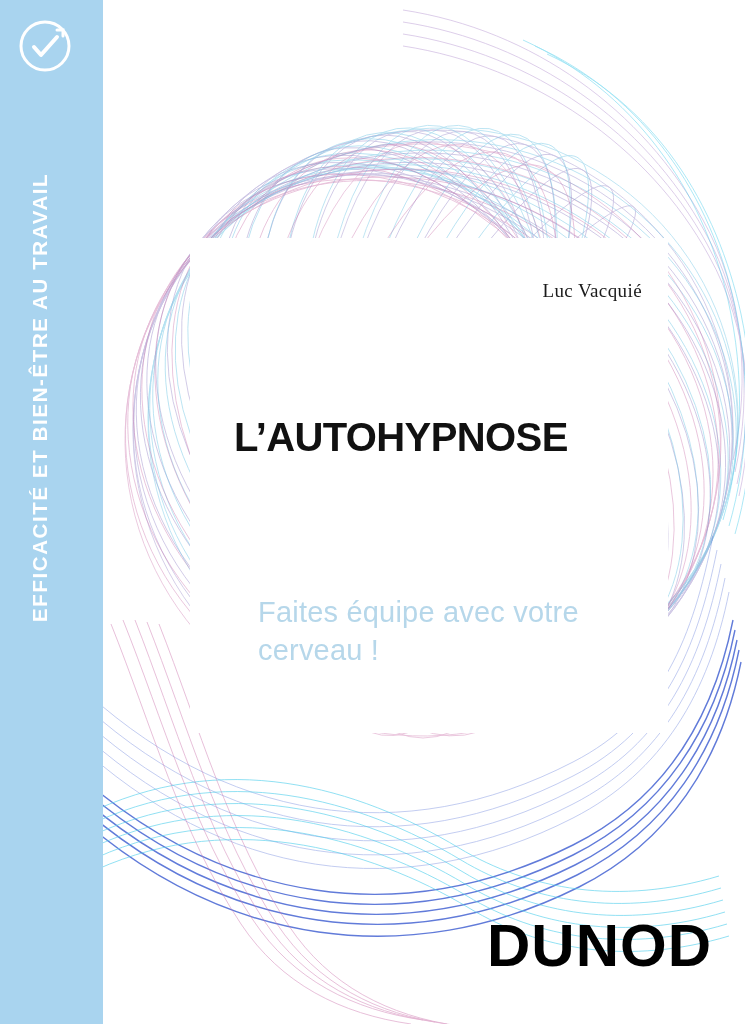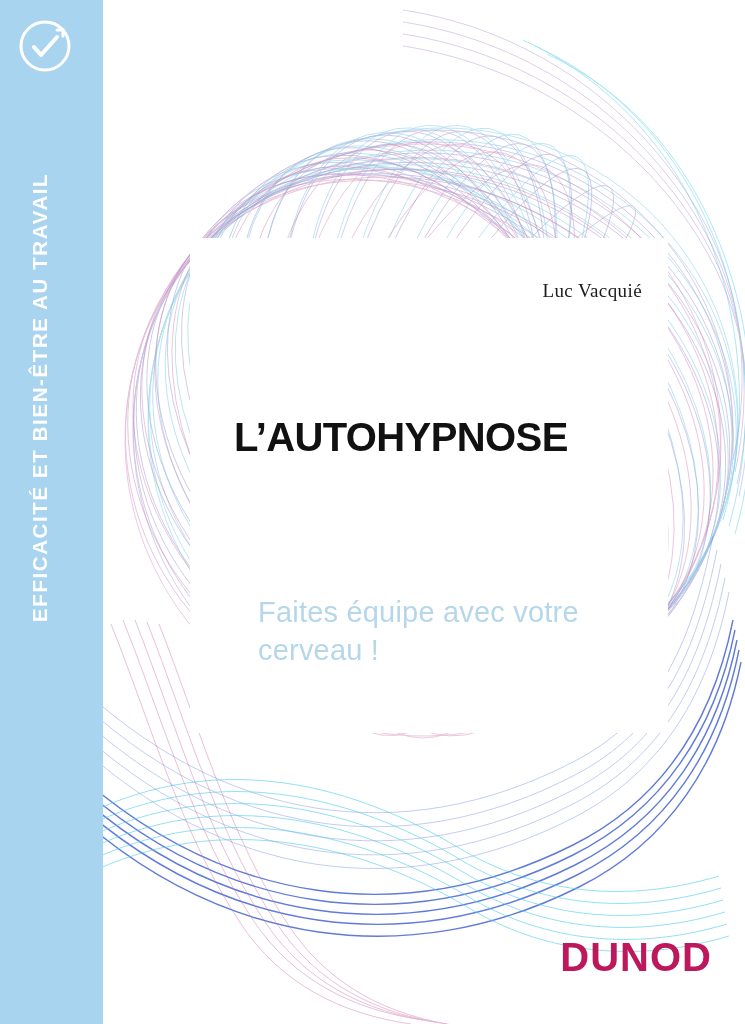--- a/index.html
+++ b/index.html
@@ -114,23 +114,23 @@
   }
 
   
   .publisher {
     position: absolute;
     right: 33px;
     bottom: 44px;
     z-index: 12;
     font-family: "Liberation Sans", sans-serif;
     font-weight: bold;
-    font-size: 40px;
+    font-size: 60px;
     letter-spacing: 1px;
-    color: #be185d;
+    color: #000000;
   }
 </style>
 </head>
 <body>
 
 <div class="cover">
 
   <div class="artwork">
     <svg width="642" height="1024" viewBox="0 0 642 1024">
       <defs>

